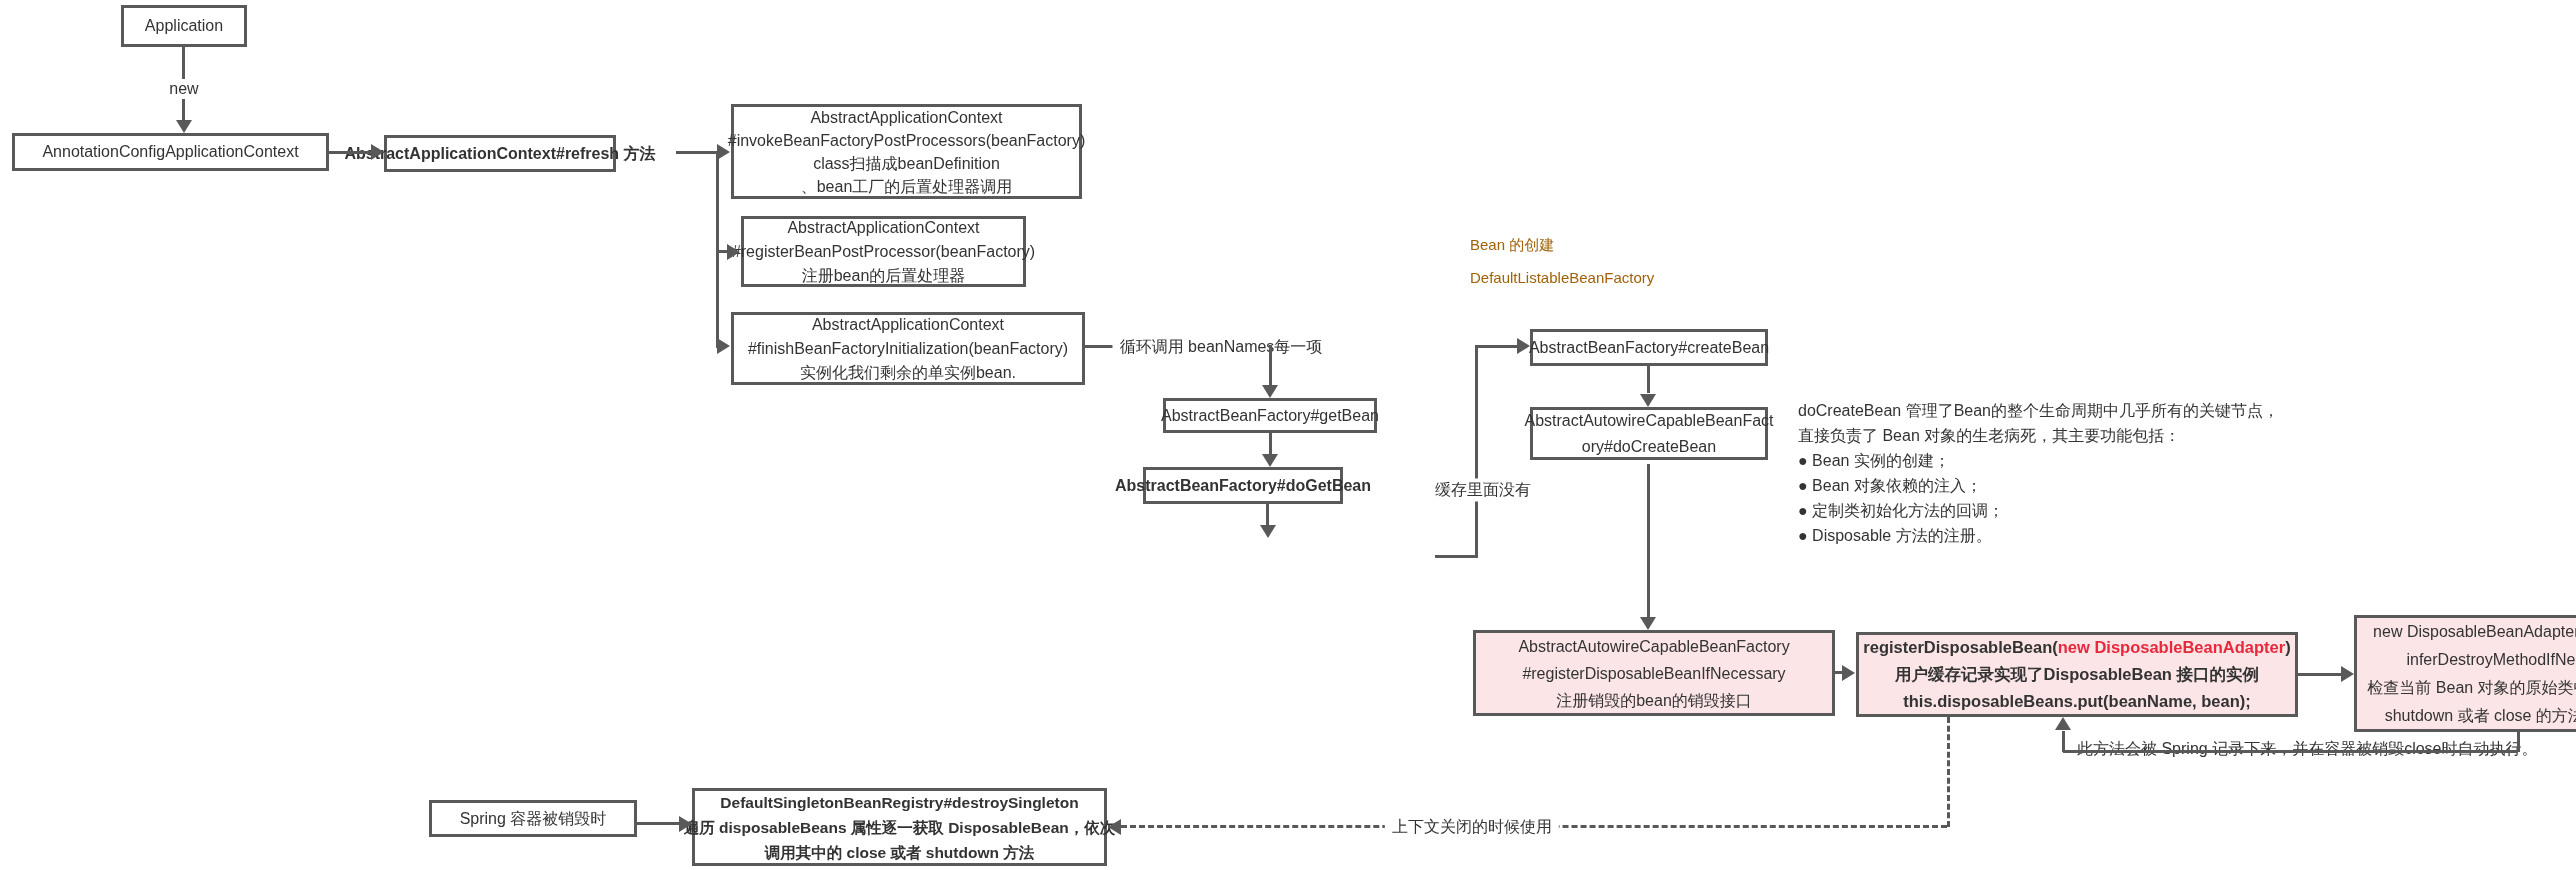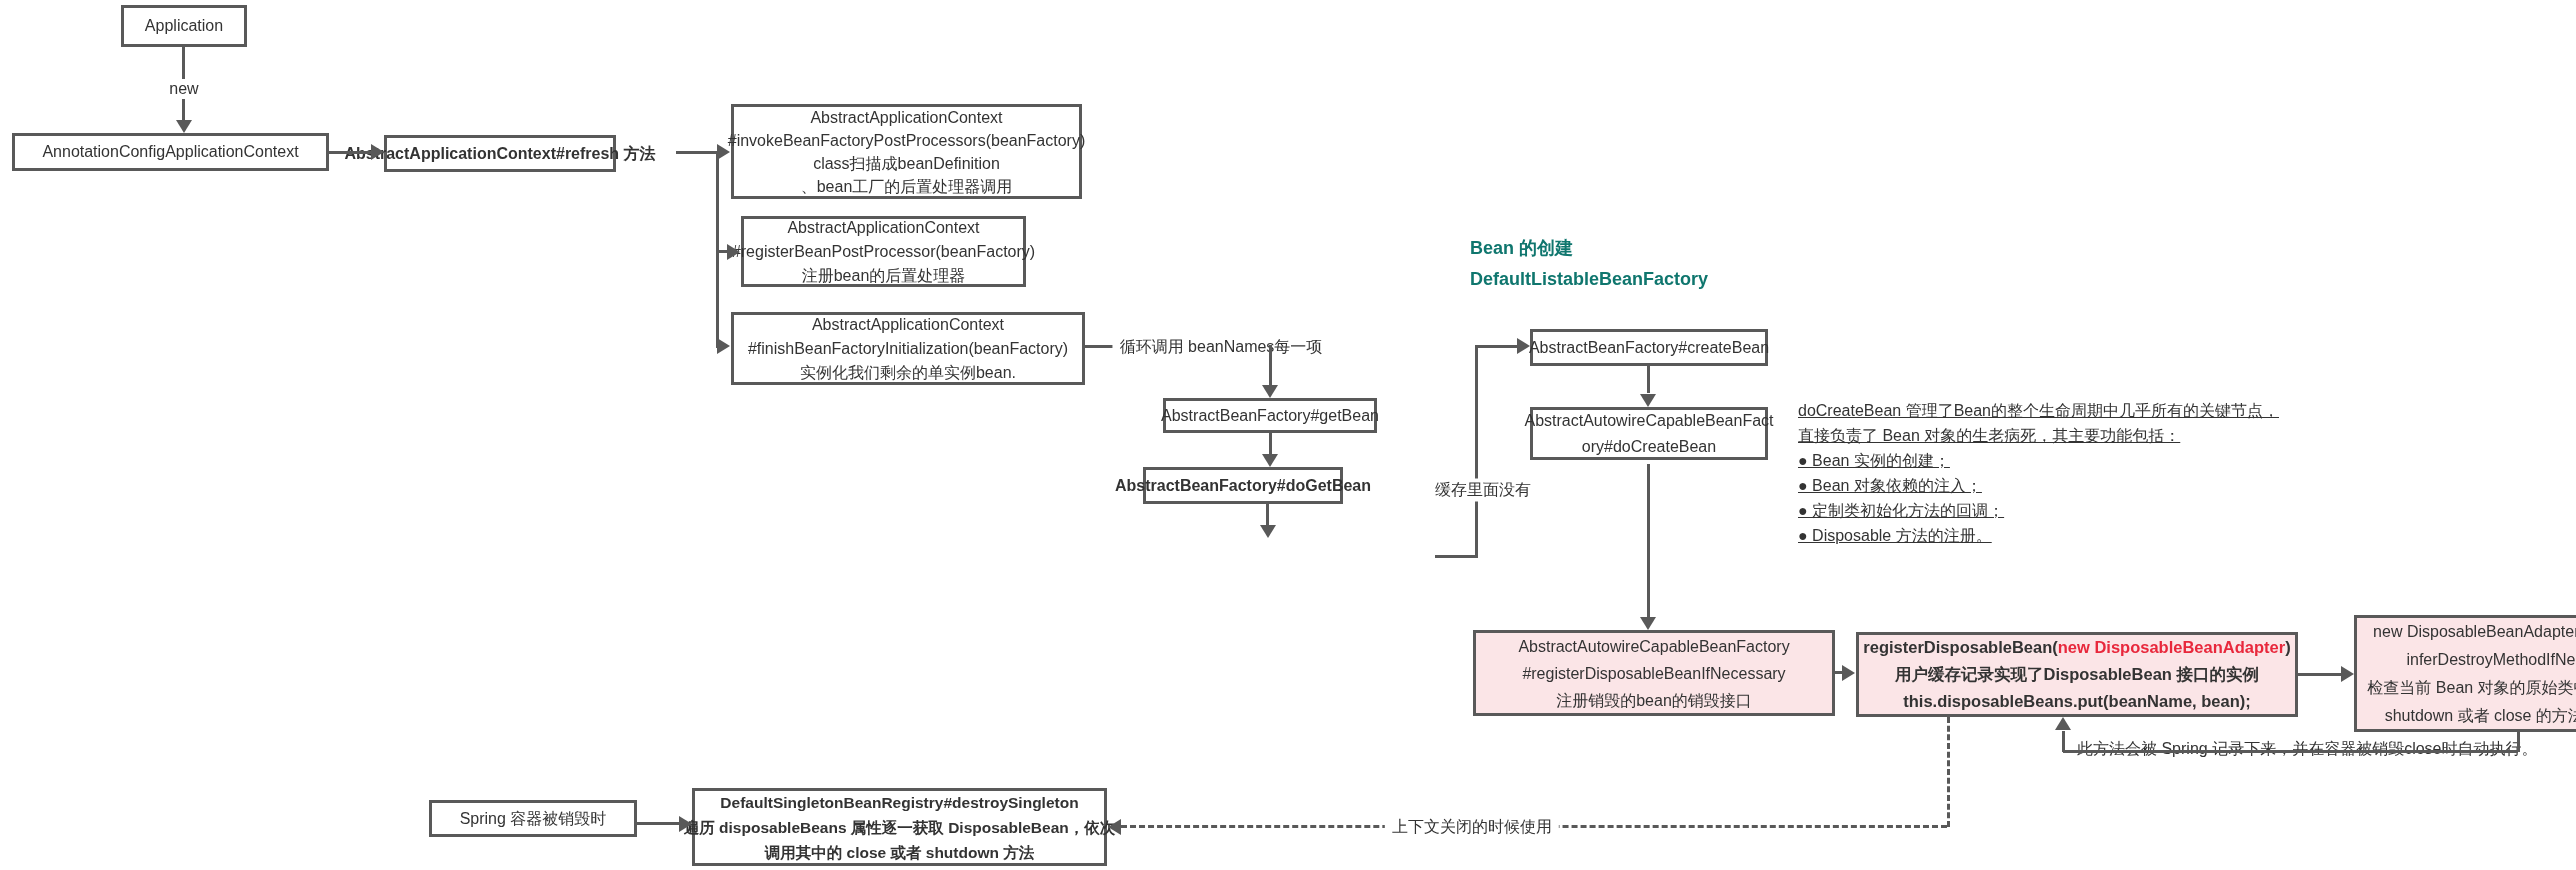--- a/index.html
+++ b/index.html
@@ -23,21 +23,21 @@
   .vdash{position:absolute;width:0;border-left:3.1px dashed #595959;background:none;}
   .ar{position:absolute;width:0;height:0;}
   .ar-r{border-top:8.2px solid transparent;border-bottom:8.2px solid transparent;border-left:13.4px solid #595959;}
   .ar-l{border-top:8.2px solid transparent;border-bottom:8.2px solid transparent;border-right:13.4px solid #595959;}
   .ar-d{border-left:8.2px solid transparent;border-right:8.2px solid transparent;border-top:13.4px solid #595959;}
   .ar-u{border-left:8.2px solid transparent;border-right:8.2px solid transparent;border-bottom:13.4px solid #595959;}
   .edge-label{
     position:absolute;transform:translate(-50%,-50%);background:#ffffff;
     padding:1px 7.2px;font-size:16px;color:#333333;white-space:nowrap;
   }
-  .heading{position:absolute;font-size:18px;font-weight:bold;color:#0f766e;white-space:nowrap;}
+  .heading{position:absolute;font-size:15px;font-weight:normal;color:#a16207;white-space:nowrap;}
   .note{position:absolute;font-size:16px;color:#333333;line-height:25px;white-space:nowrap;}
 </style>
 </head>
 <body>
 
 <div id="canvas">
 
   <div class="node" style="left:121px;top:5.2px;width:126px;height:42px;">
     <span class="ln">Application</span>
   </div>
@@ -112,21 +112,21 @@
 
   <div class="node bold" style="left:692px;top:788px;width:415px;height:78px;line-height:25px;font-size:15.5px;">
     <span class="ln">DefaultSingletonBeanRegistry#destroySingleton</span>
     <span class="ln">遍历 disposableBeans 属性逐一获取 DisposableBean，依次</span>
     <span class="ln">调用其中的 close 或者 shutdown 方法</span>
   </div>
 
   <div class="heading" style="left:1470px;top:236px;">Bean 的创建</div>
   <div class="heading" style="left:1470px;top:269px;">DefaultListableBeanFactory</div>
 
-  <div class="note" style="left:1798px;top:398px;text-decoration:underline;">
+  <div class="note" style="left:1798px;top:398px;">
     <div>doCreateBean 管理了Bean的整个生命周期中几乎所有的关键节点，</div>
     <div>直接负责了 Bean 对象的生老病死，其主要功能包括：</div>
     <div>● Bean 实例的创建；</div>
     <div>● Bean 对象依赖的注入；</div>
     <div>● 定制类初始化方法的回调；</div>
     <div>● Disposable 方法的注册。</div>
   </div>
 
   <div class="note" style="left:2077px;top:736px;">此方法会被 Spring 记录下来，并在容器被销毁close时自动执行。</div>
 

